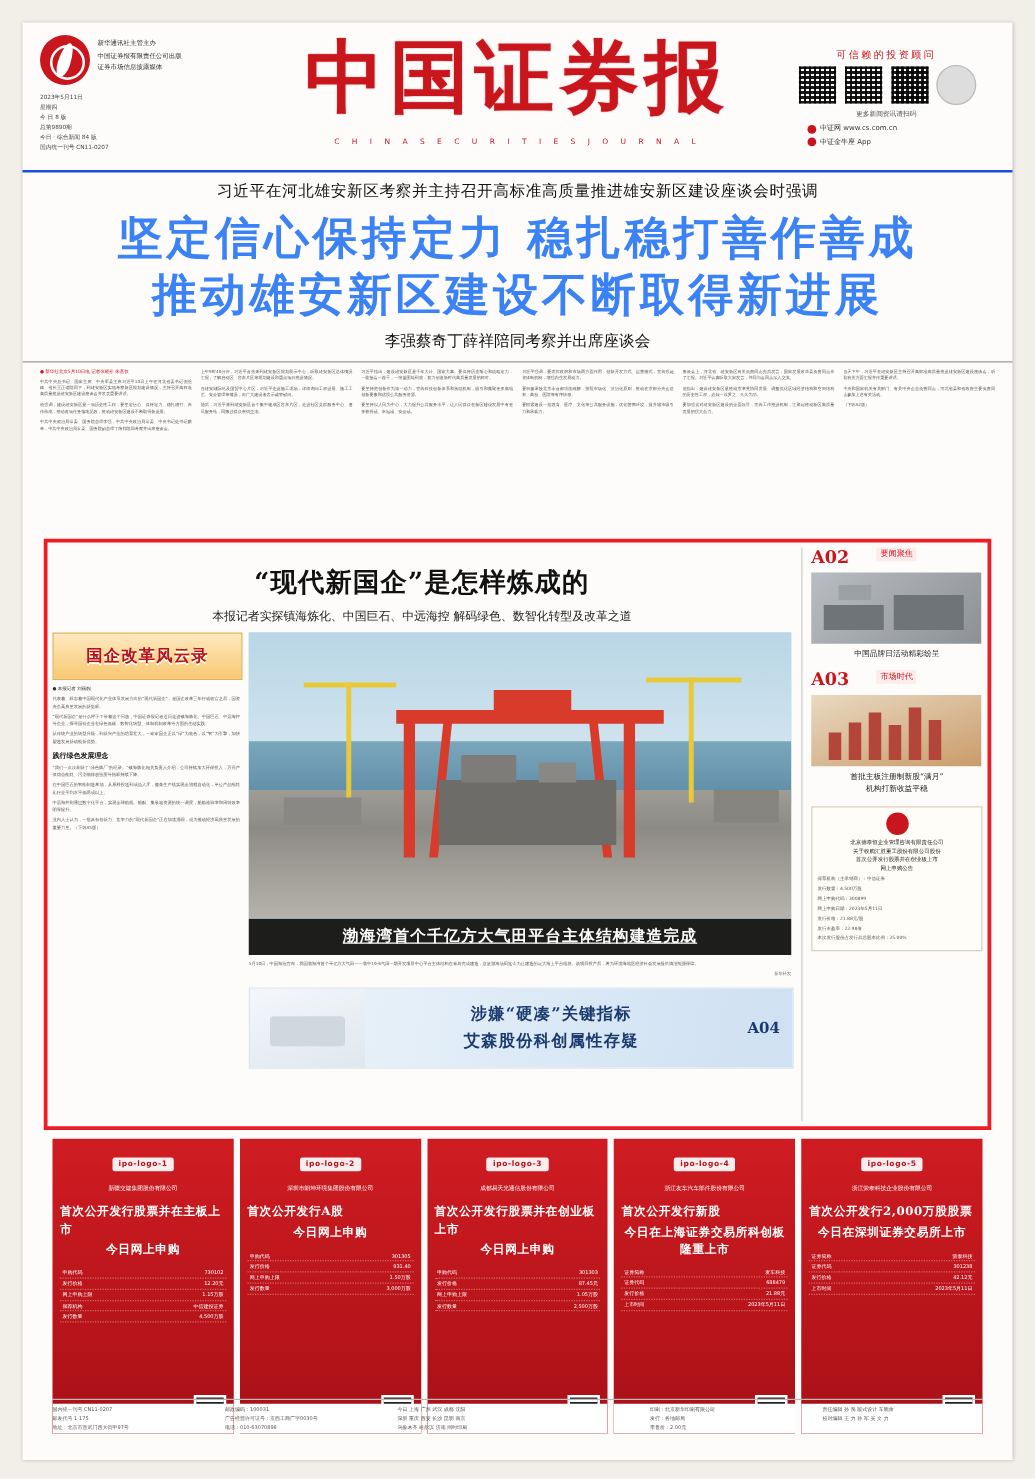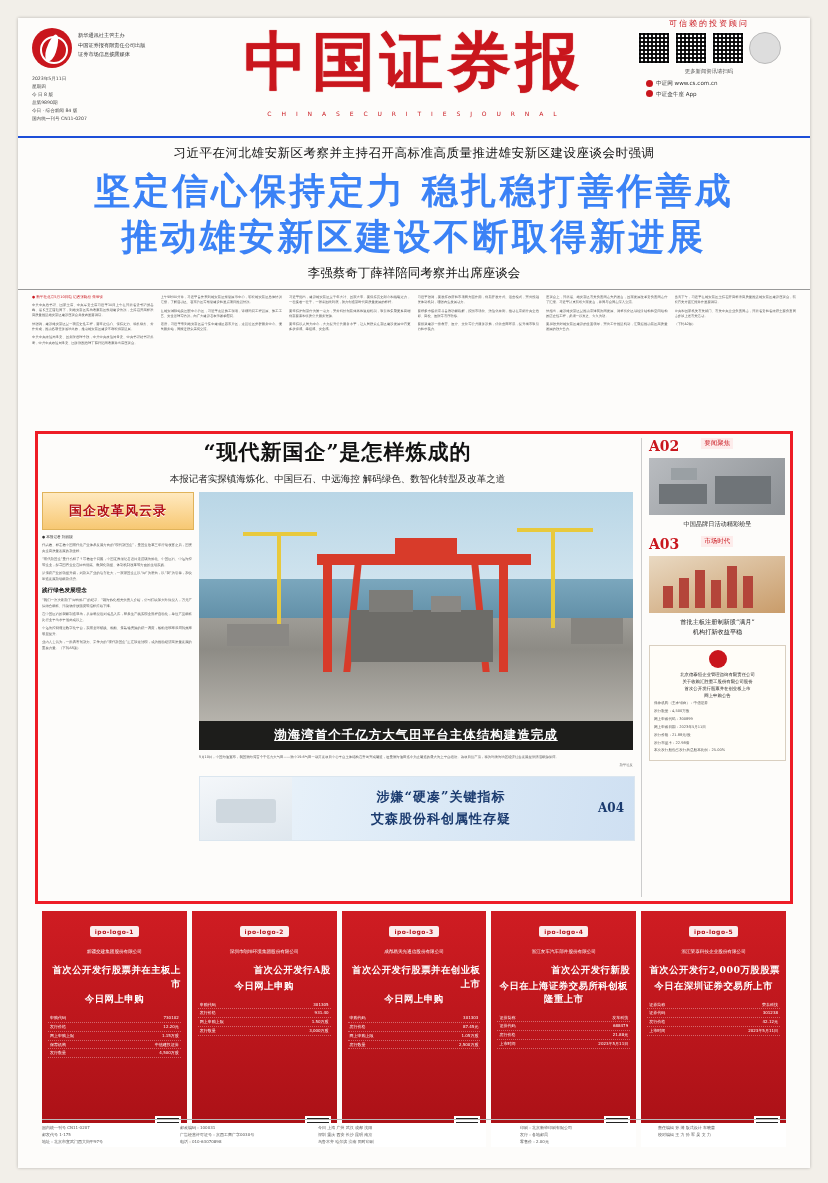--- a/index.html
+++ b/index.html
@@ -16,21 +16,21 @@
   .masthead{position:relative;height:118px;border-bottom:2px solid #1d4ed8;}
   .logo-block{position:absolute;left:14px;top:10px;display:flex;gap:6px;}
   .logo-seal{width:40px;height:40px;border-radius:50%;background:#c9161d;position:relative;flex:none;}
   .logo-seal:after{content:"";position:absolute;left:8px;top:8px;width:24px;height:24px;border:2px solid #fff;border-radius:50%;}
   .logo-seal:before{content:"";position:absolute;left:15px;top:6px;width:10px;height:28px;background:#fff;border-radius:50% 50% 50% 50%/60% 60% 40% 40%;transform:rotate(18deg);}
   .logo-lines{font-size:5.2px;line-height:1.85;color:#333;padding-top:3px;}
   .pub-info2{position:absolute;left:14px;top:57px;font-size:4.6px;color:#444;line-height:1.75;}
   .pub-info2 span{display:block;}
   .title-cn{position:absolute;left:50%;top:12px;transform:translateX(-50%);color:#c9161d;font-family:"DejaVu Serif","Liberation Serif",serif;font-weight:bold;font-size:63px;letter-spacing:5px;line-height:1;text-shadow:0 0 1px #c9161d;}
   .title-py{position:absolute;left:50%;top:92px;transform:translateX(-50%);color:#c9161d;font-size:6px;letter-spacing:4px;}
-  .right-block{position:absolute;right:12px;top:0;width:178px;text-align:center;}
+  .right-block{position:absolute;right:12px;top:20px;width:178px;text-align:center;}
   .rb-title{font-size:8px;color:#c9161d;letter-spacing:2px;margin-bottom:3px;}
   .qr-row{display:flex;justify-content:center;gap:5px;}
   .qr{width:30px;height:30px;background:
       repeating-linear-gradient(0deg,#1a1a1a 0 2px,#fff 2px 4px),
       repeating-linear-gradient(90deg,#1a1a1a 0 2px,transparent 2px 4px);
       background-blend-mode:multiply;border:1px solid #fff;}
   .qr.c2{filter:hue-rotate(0deg);}
   .qr-circ{width:30px;height:30px;border-radius:50%;background:#ddd;border:1px solid #bbb;}
   .rb-sub{font-size:5.4px;color:#555;margin-top:4px;}
   .rb-links{margin-top:3px;font-size:5.6px;color:#333;line-height:1.9;text-align:left;padding-left:26px;}
@@ -46,21 +46,21 @@
   
   .cols{display:flex;gap:7px;padding:5px 14px 3px;height:104px;}
   .col{flex:1;font-size:3.3px;line-height:1.6;color:#555;text-align:justify;overflow:hidden;}
   .col .lead{color:#c9161d;font-size:3.6px;display:block;margin-bottom:2px;}
   .col p{margin:0 0 3px;}
 
   
   .redbox{position:absolute;left:17px;top:413px;width:758px;height:473px;border:3px solid #ee1c25;box-sizing:border-box;}
   .feature{position:absolute;left:24px;top:420px;width:744px;height:459px;display:flex;gap:8px;}
   .feat-left{width:592px;}
-  .feat-title{text-align:center;font-family:"DejaVu Serif","Liberation Serif",serif;font-size:21px;font-weight:bold;color:#111;letter-spacing:1px;margin-top:0;}
+  .feat-title{text-align:center;font-family:"DejaVu Serif","Liberation Serif",serif;font-size:21px;font-weight:bold;color:#111;letter-spacing:1px;margin-top:14px;}
   .feat-sub{text-align:center;font-size:9.5px;color:#222;margin-top:7px;margin-bottom:6px;font-family:"DejaVu Serif","Liberation Serif",serif;}
   .feat-body{display:flex;gap:7px;}
   .fb-col{width:150px;}
   .banner{width:150px;height:36px;background:linear-gradient(180deg,#ffe9bf,#f7c873);border:1px solid #e0b35a;display:flex;align-items:center;justify-content:center;}
   .banner-txt{font-size:13px;font-weight:bold;color:#b3121a;letter-spacing:1px;font-family:"DejaVu Serif","Liberation Serif",serif;text-shadow:0 1px 0 #fff;}
   .fb-byline{font-size:3.6px;color:#333;margin:5px 0 4px;}
   .fb-col p{margin:0 0 3px;font-size:3.4px;line-height:1.62;color:#555;text-align:justify;}
   .fb-h{font-size:5.6px;font-weight:bold;color:#111;margin:5px 0 3px;}
 
   .photo-col{width:434px;}
@@ -97,21 +97,21 @@
   .notice-logo{width:18px;height:18px;border-radius:50%;background:#c9161d;margin:0 auto 3px;}
   .notice h4{margin:0 0 2px;font-size:4.4px;text-align:center;color:#222;font-weight:normal;line-height:1.6;}
   .notice p{margin:0 0 2px;font-size:3.6px;color:#555;line-height:1.65;}
 
   
   .ads{position:absolute;left:24px;top:893px;width:744px;height:236px;display:flex;gap:5px;}
   .ad{flex:1;background:linear-gradient(180deg,#cf1c22,#a81016);color:#fff;position:relative;overflow:hidden;padding:7px 6px;box-sizing:border-box;}
   .ad .ad-logo{height:26px;display:flex;align-items:center;justify-content:center;}
   .ad .badge{background:rgba(255,255,255,.92);color:#b3121a;font-size:6px;padding:2px 5px;border-radius:2px;font-weight:bold;letter-spacing:.5px;}
   .ad .ad-co{font-size:4.6px;text-align:center;margin-top:5px;line-height:1.5;}
-  .ad .ad-h1{font-size:9.4px;font-weight:bold;text-align:right;margin-top:7px;line-height:1.45;letter-spacing:.5px;font-family:"DejaVu Serif","Liberation Serif",serif;}
+  .ad .ad-h1{font-size:9.4px;font-weight:bold;text-align:left;margin-top:7px;line-height:1.45;letter-spacing:.5px;font-family:"DejaVu Serif","Liberation Serif",serif;}
   .ad .ad-h2{font-size:9.4px;font-weight:bold;text-align:center;margin-top:3px;letter-spacing:.5px;font-family:"DejaVu Serif","Liberation Serif",serif;}
   .ad .ad-rows{margin-top:8px;font-size:4px;line-height:1.95;}
   .ad .ad-rows div{display:flex;justify-content:space-between;border-bottom:1px dotted rgba(255,255,255,.35);padding:0 2px;}
   .ad .ad-foot{position:absolute;left:6px;right:6px;bottom:5px;display:flex;justify-content:space-between;align-items:flex-end;}
   .ad .ad-qr{width:22px;height:22px;background:
       repeating-linear-gradient(0deg,#222 0 2px,#fff 2px 4px),
       repeating-linear-gradient(90deg,#222 0 2px,transparent 2px 4px);border:2px solid #fff;}
   .ad .ad-note{font-size:3.4px;line-height:1.7;opacity:.95;}
   .ad-white{position:absolute;left:0;right:0;bottom:0;height:24px;background:#fff;}
 

